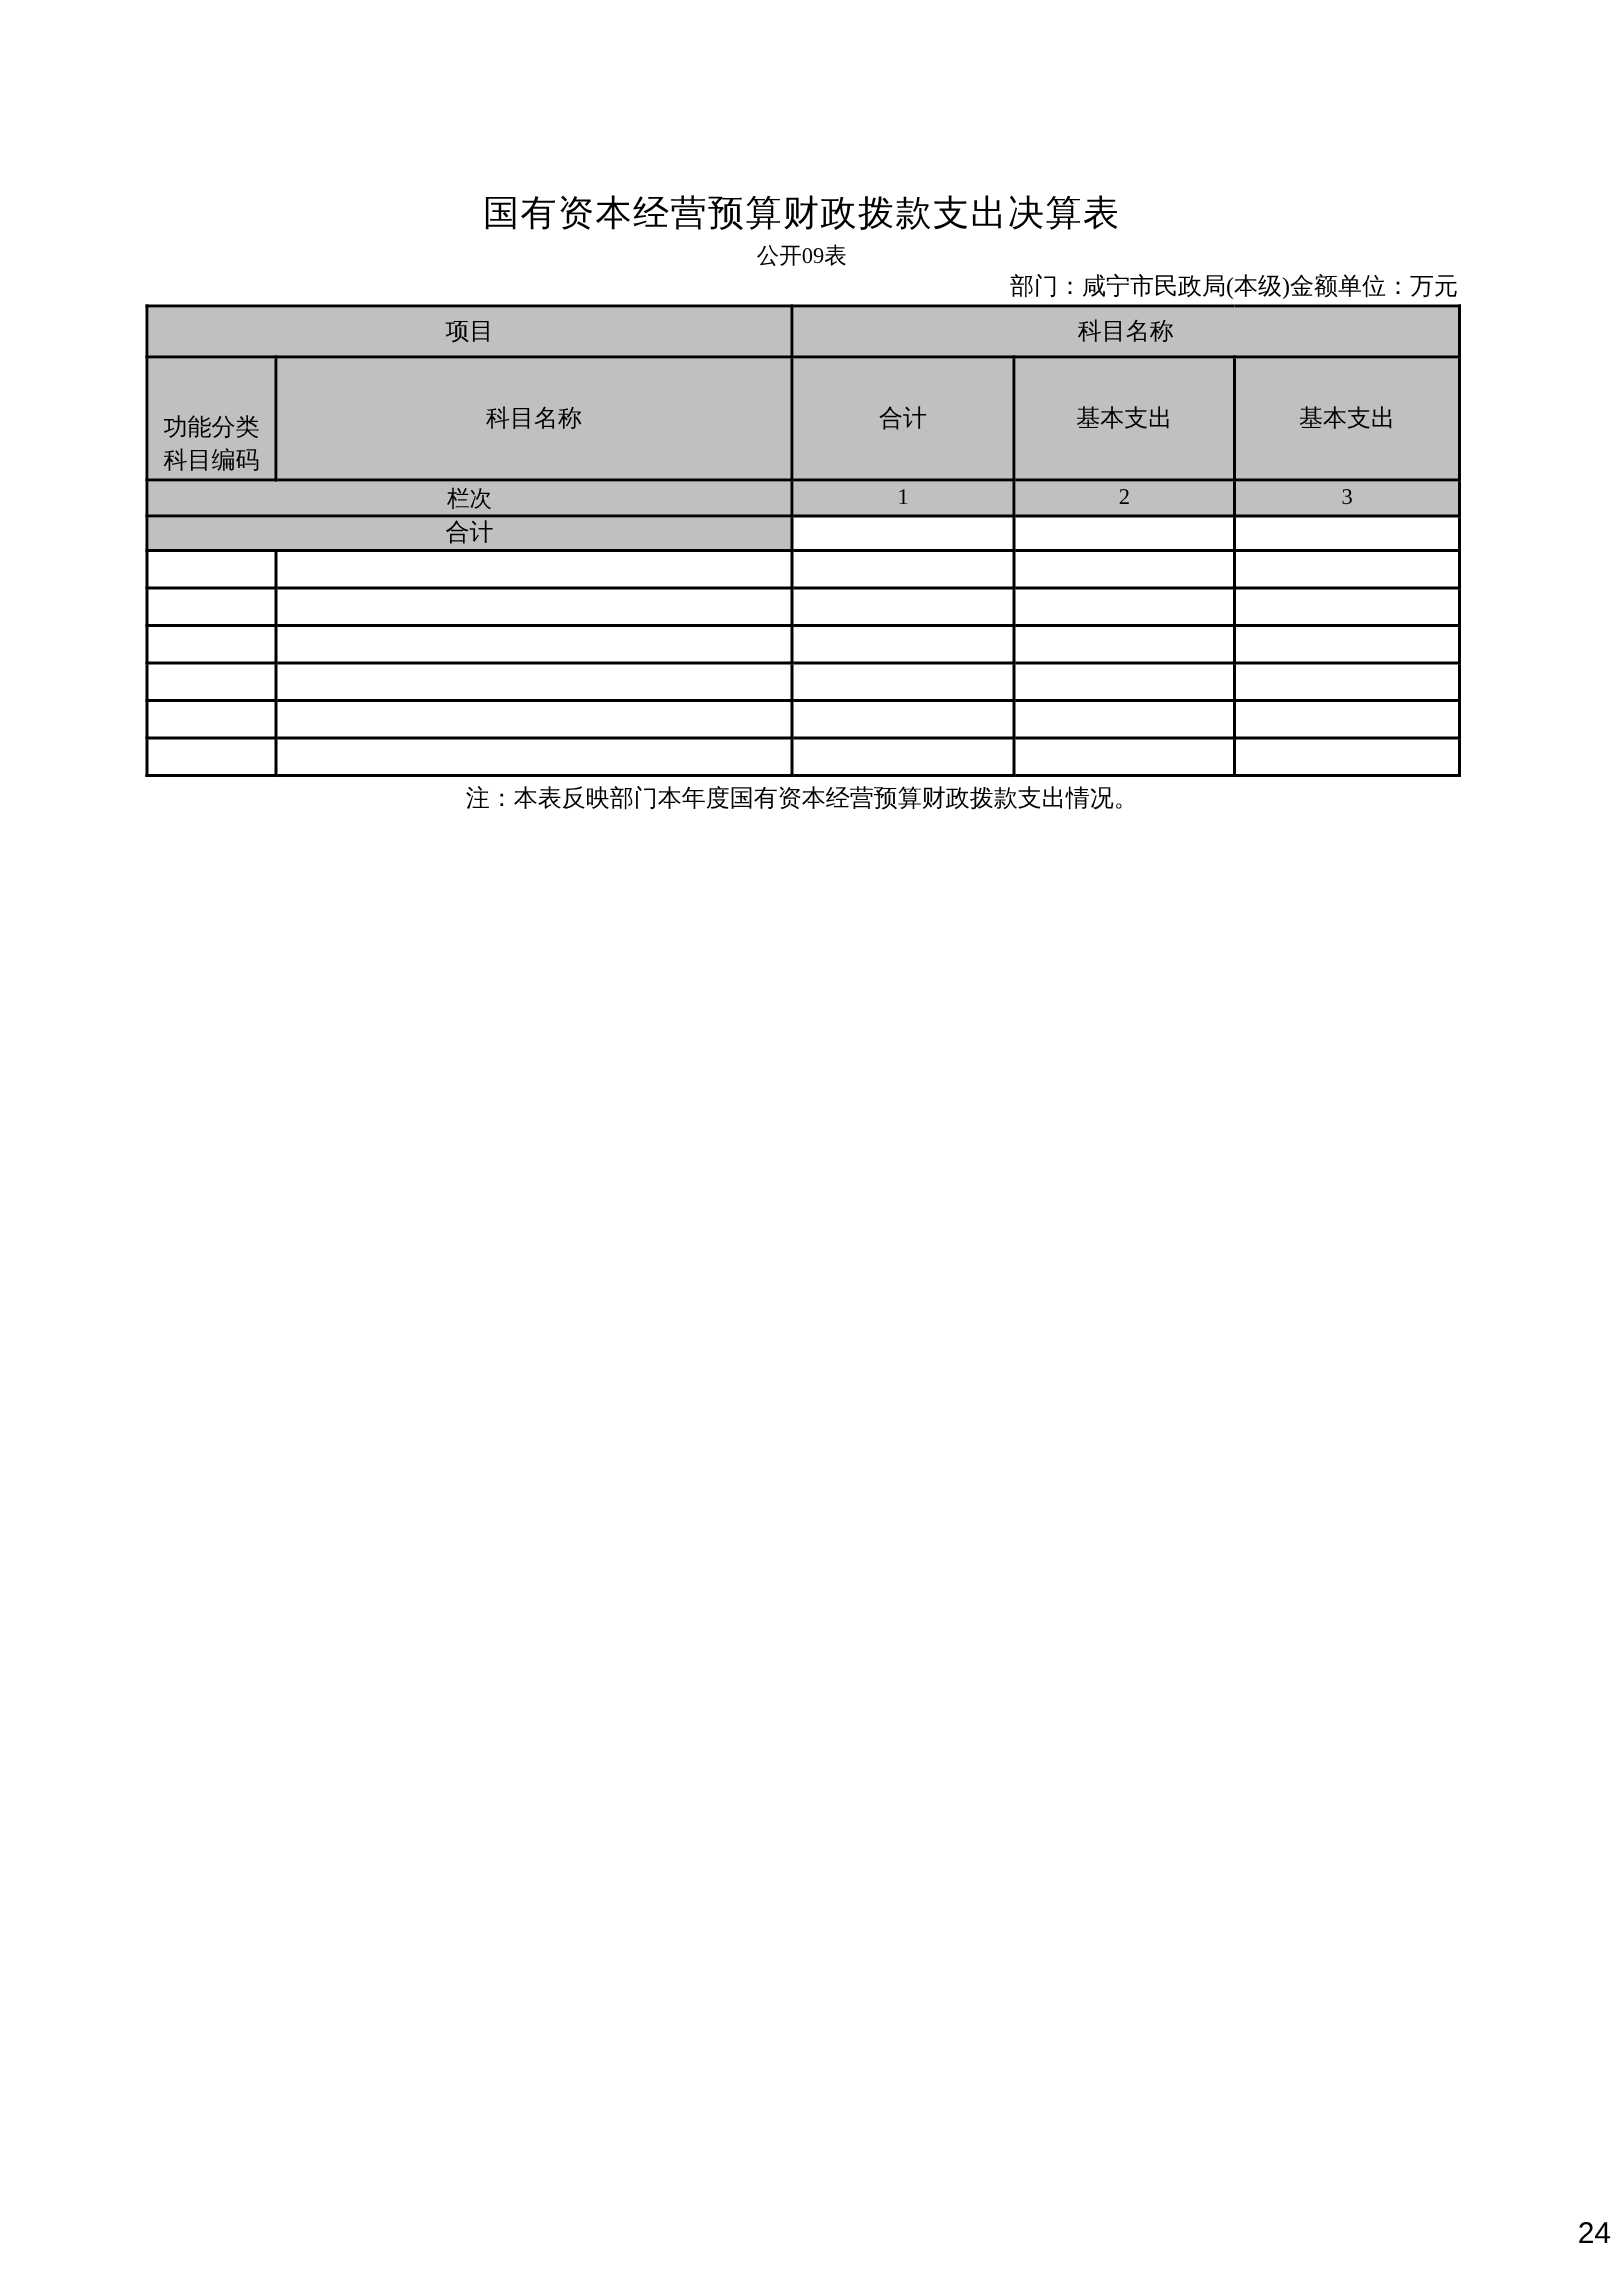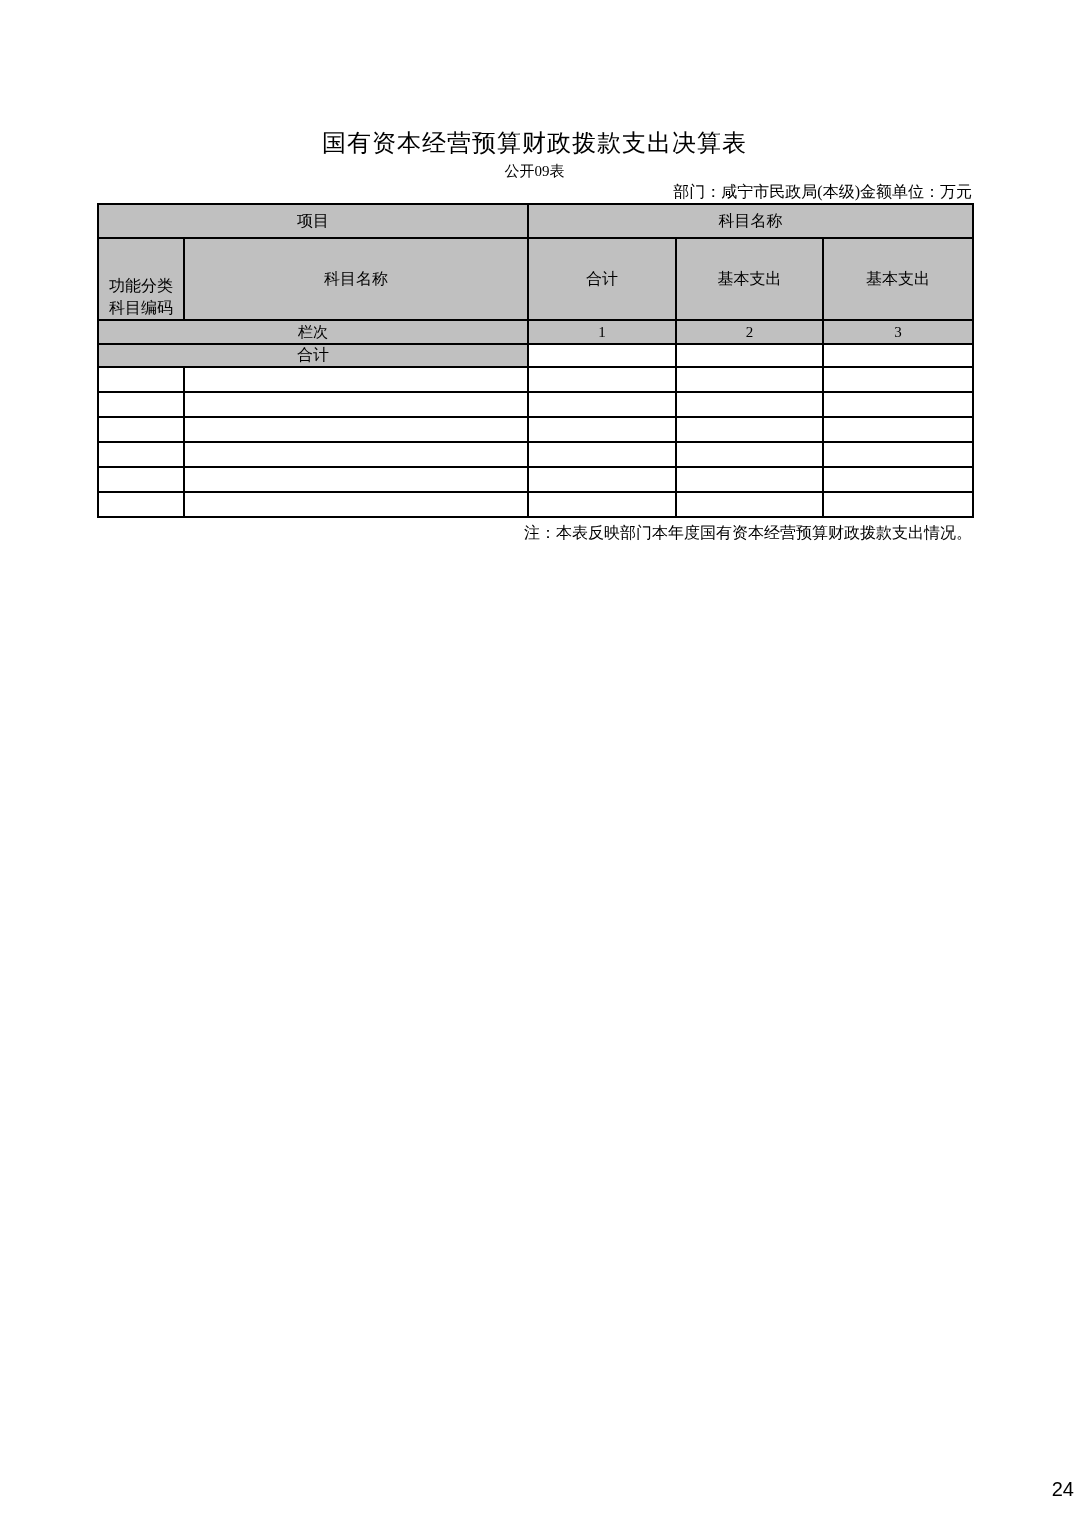--- a/index.html
+++ b/index.html
@@ -60,21 +60,21 @@
   tr.r-head   { height: 73px; }
   tr.r-index  { height: 24px; }
   tr.r-index th { font-size: 15px; }
   tr.r-total  { height: 22px; }
   tr.r-empty  { height: 25px; }
   .two-line { line-height: 22px; font-size: 16px; margin-top: 36px; }
   .note {
     font-size: 16px;
     line-height: 22px;
     margin-top: 4px;
-    text-align: right;
+    text-align: center;
   }
   .page-number {
     position: absolute;
     left: 0;
     top: 1478px;
     width: 100%;
     text-align: right;
     font-size: 20px;
     font-family: "Liberation Sans", "DejaVu Sans", sans-serif;
   }

